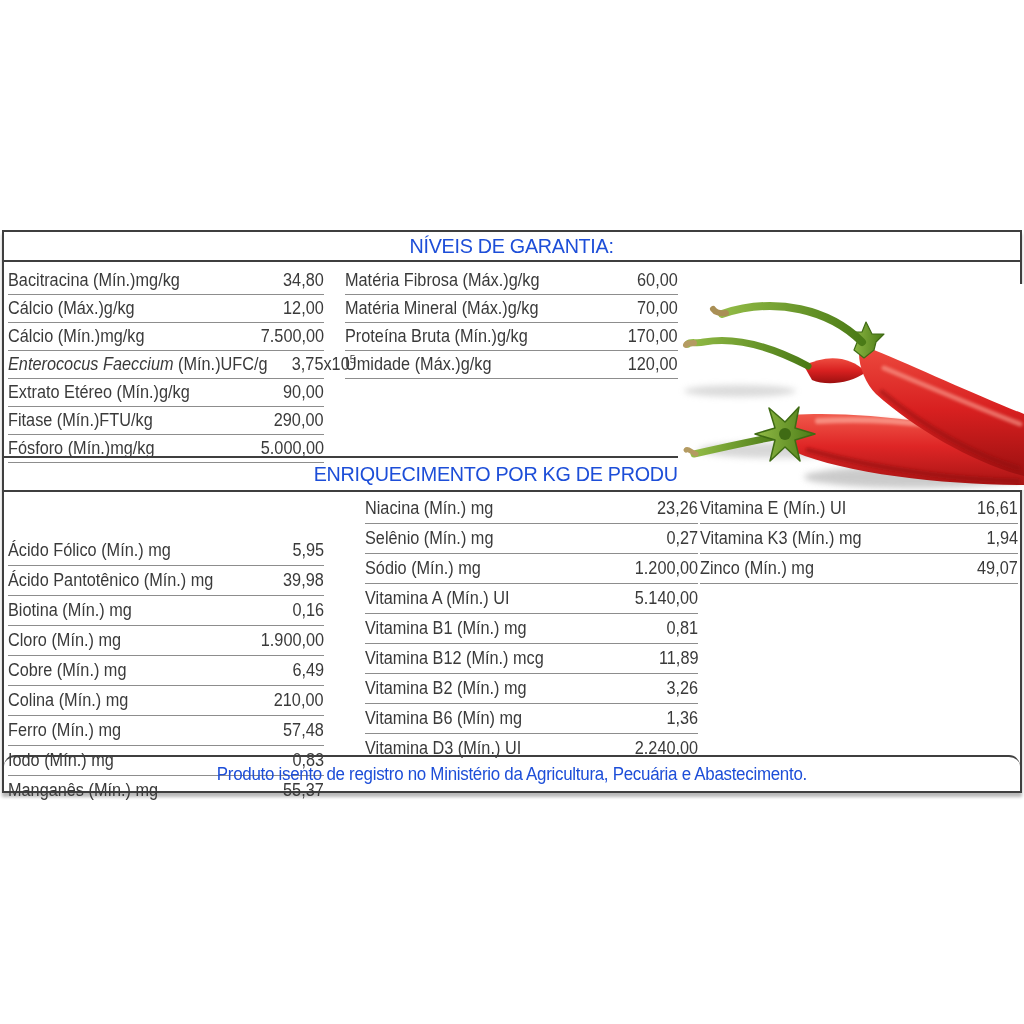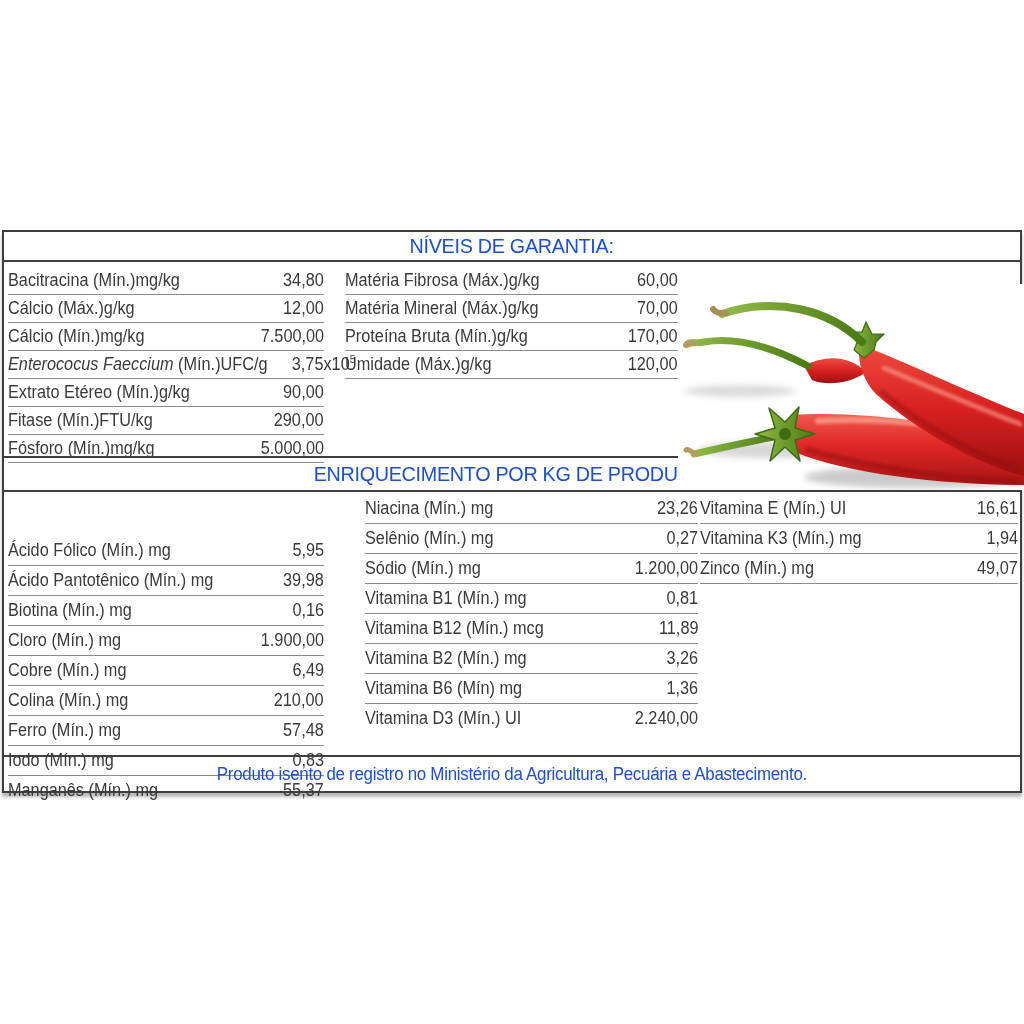--- a/index.html
+++ b/index.html
@@ -12,21 +12,21 @@
     border:2px solid #3f3f3f;background:#ffffff;
     box-shadow:0 4px 3px rgba(0,0,0,0.28);
   }
   .band-title{
     position:absolute;left:0;right:0;display:flex;align-items:center;justify-content:center;
     font-size:21px;letter-spacing:-0.3px;color:#1d4ed8;white-space:nowrap;
   }
   .band-title .t{transform:scaleX(.94);transform-origin:center center;}
   .title-row{top:0;height:28px;border-bottom:2px solid #3f3f3f;}
   .enr-row{top:224px;height:32px;border-top:2px solid #3f3f3f;border-bottom:2px solid #3f3f3f;}
-  .footer-row{top:523px;height:34px;border-top:2px solid #3f3f3f;font-size:18px;}
+  .footer-row{top:523px;height:34px;border-top:2px solid #3f3f3f;font-size:18px;border-radius:11px;}
   .col{position:absolute;text-align:center;}
   .g-sec .row{height:27px;}
   .e-sec .row{height:29px;}
   .row{
     display:flex;justify-content:space-between;align-items:center;
     border-bottom:1px solid #8d8d8d;font-size:17.5px;line-height:1;white-space:nowrap;
   }
   .row .lab{transform:scaleX(.93);transform-origin:left center;}
   .row .val{transform:scaleX(.93);transform-origin:right center;}
   .row sup{font-size:11px;line-height:0;vertical-align:super;}
@@ -147,20 +147,24 @@
         <span class="lab">Niacina (Mín.) mg</span>
         <span class="val">23,26</span>
       </div>
       <div class="row">
         <span class="lab">Selênio (Mín.) mg</span>
         <span class="val">0,27</span>
       </div>
       <div class="row">
         <span class="lab">Sódio (Mín.) mg</span>
         <span class="val">1.200,00</span>
+      </div>
+      <div class="row">
+        <span class="lab">Vitamina A (Mín.) UI</span>
+        <span class="val">5.140,00</span>
       </div>
       <div class="row">
         <span class="lab">Vitamina B1 (Mín.) mg</span>
         <span class="val">0,81</span>
       </div>
       <div class="row">
         <span class="lab">Vitamina B12 (Mín.) mcg</span>
         <span class="val">11,89</span>
       </div>
       <div class="row">

